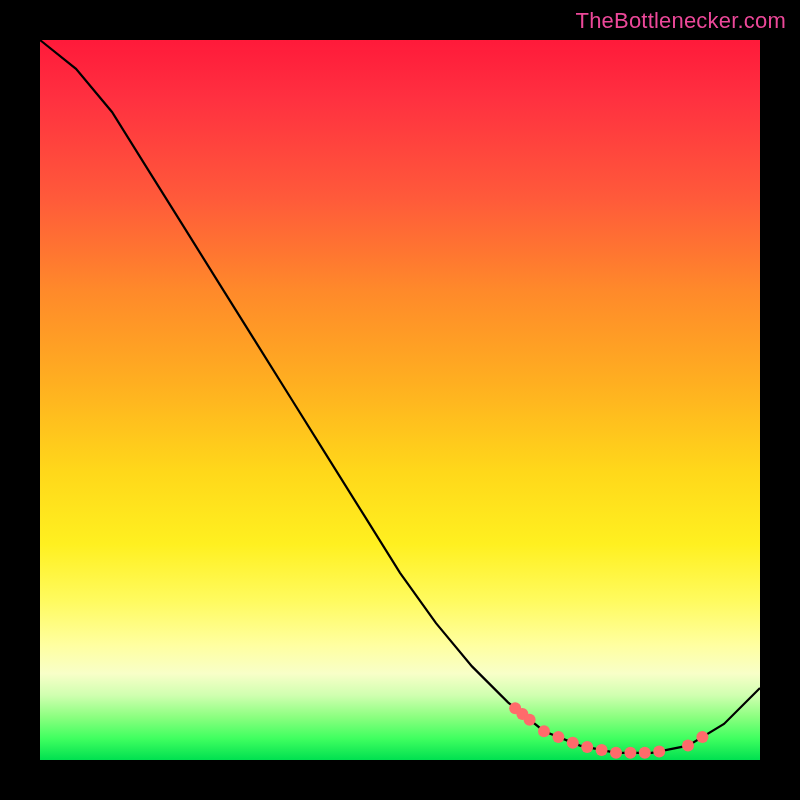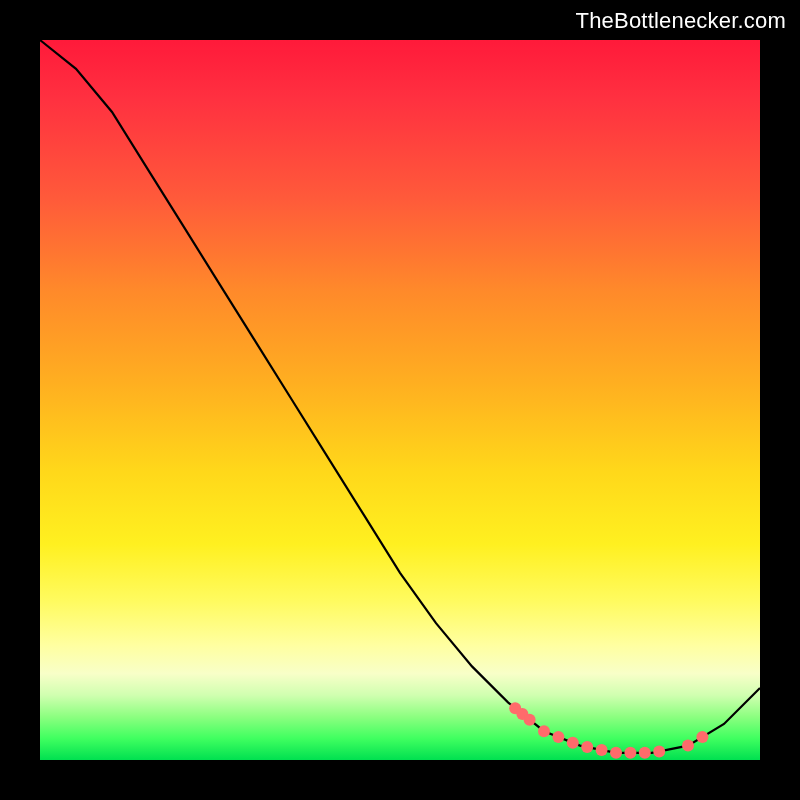--- a/index.html
+++ b/index.html
@@ -39,21 +39,21 @@
       #d0ffb0 91%,
       #8cff80 94%,
       #40ff60 97%,
       #00e050 100%
     );
   }
   .attribution {
     position: absolute;
     top: 8px;
     right: 14px;
-    color: #ffffff;
+    color: #ec4899;
     font-size: 22px;
     font-weight: 500;
     letter-spacing: 0.2px;
   }
   svg.curve {
     position: absolute;
     left: 0;
     top: 0;
     width: 720px;
     height: 720px;

